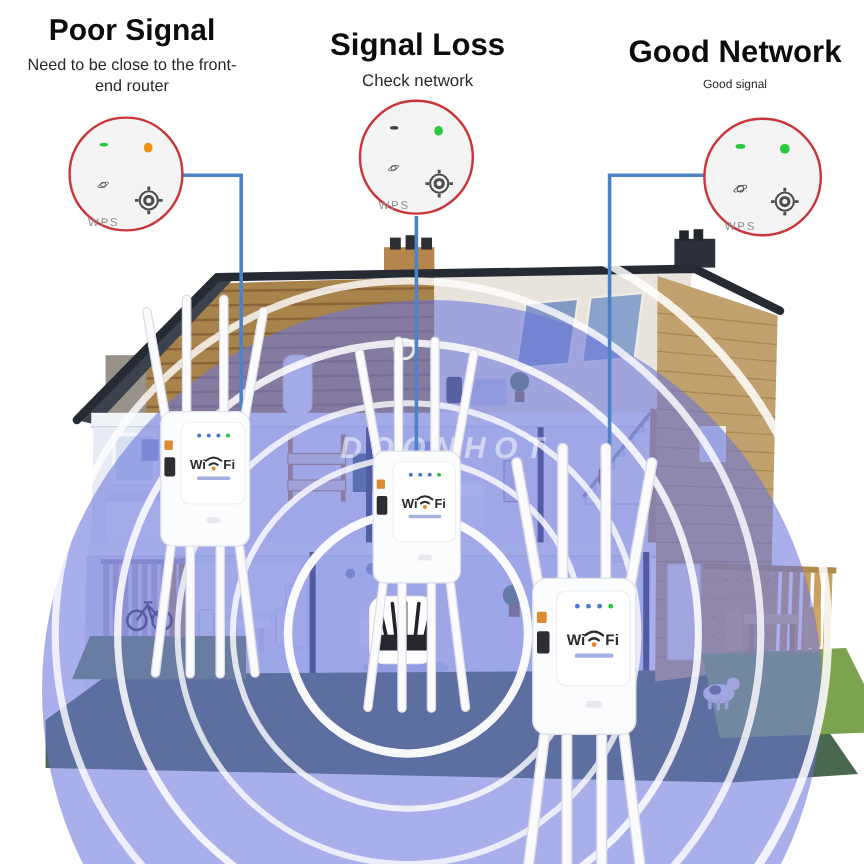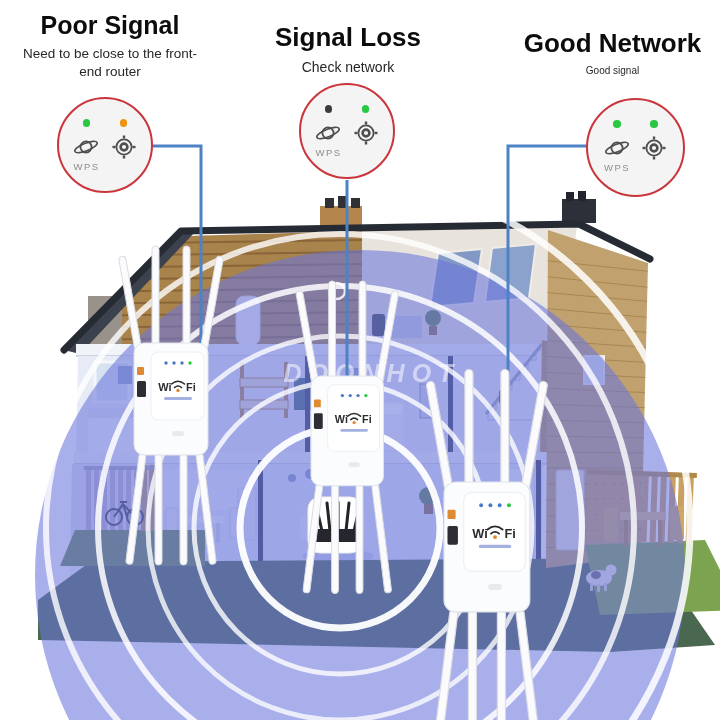--- a/index.html
+++ b/index.html
@@ -8,21 +8,21 @@
   .scene-svg{position:absolute;left:0;top:0;width:720px;height:720px;}
   .status{position:absolute;text-align:center;z-index:3;}
   .status .title{font-weight:700;color:#0c0c0c;line-height:1.05;}
   .status .subtitle{color:#272727;margin:7px auto 0;line-height:1.3;}
   .s1 .title{font-size:25px;}  .s1 .subtitle{font-size:13.5px;width:178px;}
   .s2 .title{font-size:26px;}  .s2 .subtitle{font-size:14px;width:180px;}
   .s3 .title{font-size:26px;}  .s3 .subtitle{font-size:10px;width:200px;}
   .indicator{position:absolute;border-radius:50%;background:#f4f4f5;
              border:2.5px solid #c9353a;box-sizing:border-box;z-index:3;
              display:flex;justify-content:center;gap:11px;}
-  .ind-col{display:flex;flex-direction:column;align-items:center;padding-top:20px;}
+  .ind-col{display:flex;flex-direction:column;align-items:center;padding-top:20px;gap:20px;}
   .led{width:7.5px;height:7.5px;border-radius:50%;margin-bottom:7px;}
   .glyph{width:26px;height:26px;}
   .wps-label{font-size:9.5px;color:#8e8e8e;letter-spacing:1.5px;margin-top:1px;}
   
   .ant{fill:#fbfbfd;stroke:#d9dce1;stroke-width:1;}
   .dev-body{fill:#fbfcfd;stroke:#e0e3e8;stroke-width:1;}
   .dev-face{fill:#ffffff;stroke:#edeff2;stroke-width:1;}
   .wifi-txt{font:700 11px "Liberation Sans",sans-serif;fill:#2c2c30;}
   .wifi-arc{fill:none;stroke:#2c2c30;stroke-width:1.6;stroke-linecap:round;}
   .wm{font:italic 700 25px "Liberation Sans",sans-serif;fill:#ffffff;opacity:.52;letter-spacing:7px;}

